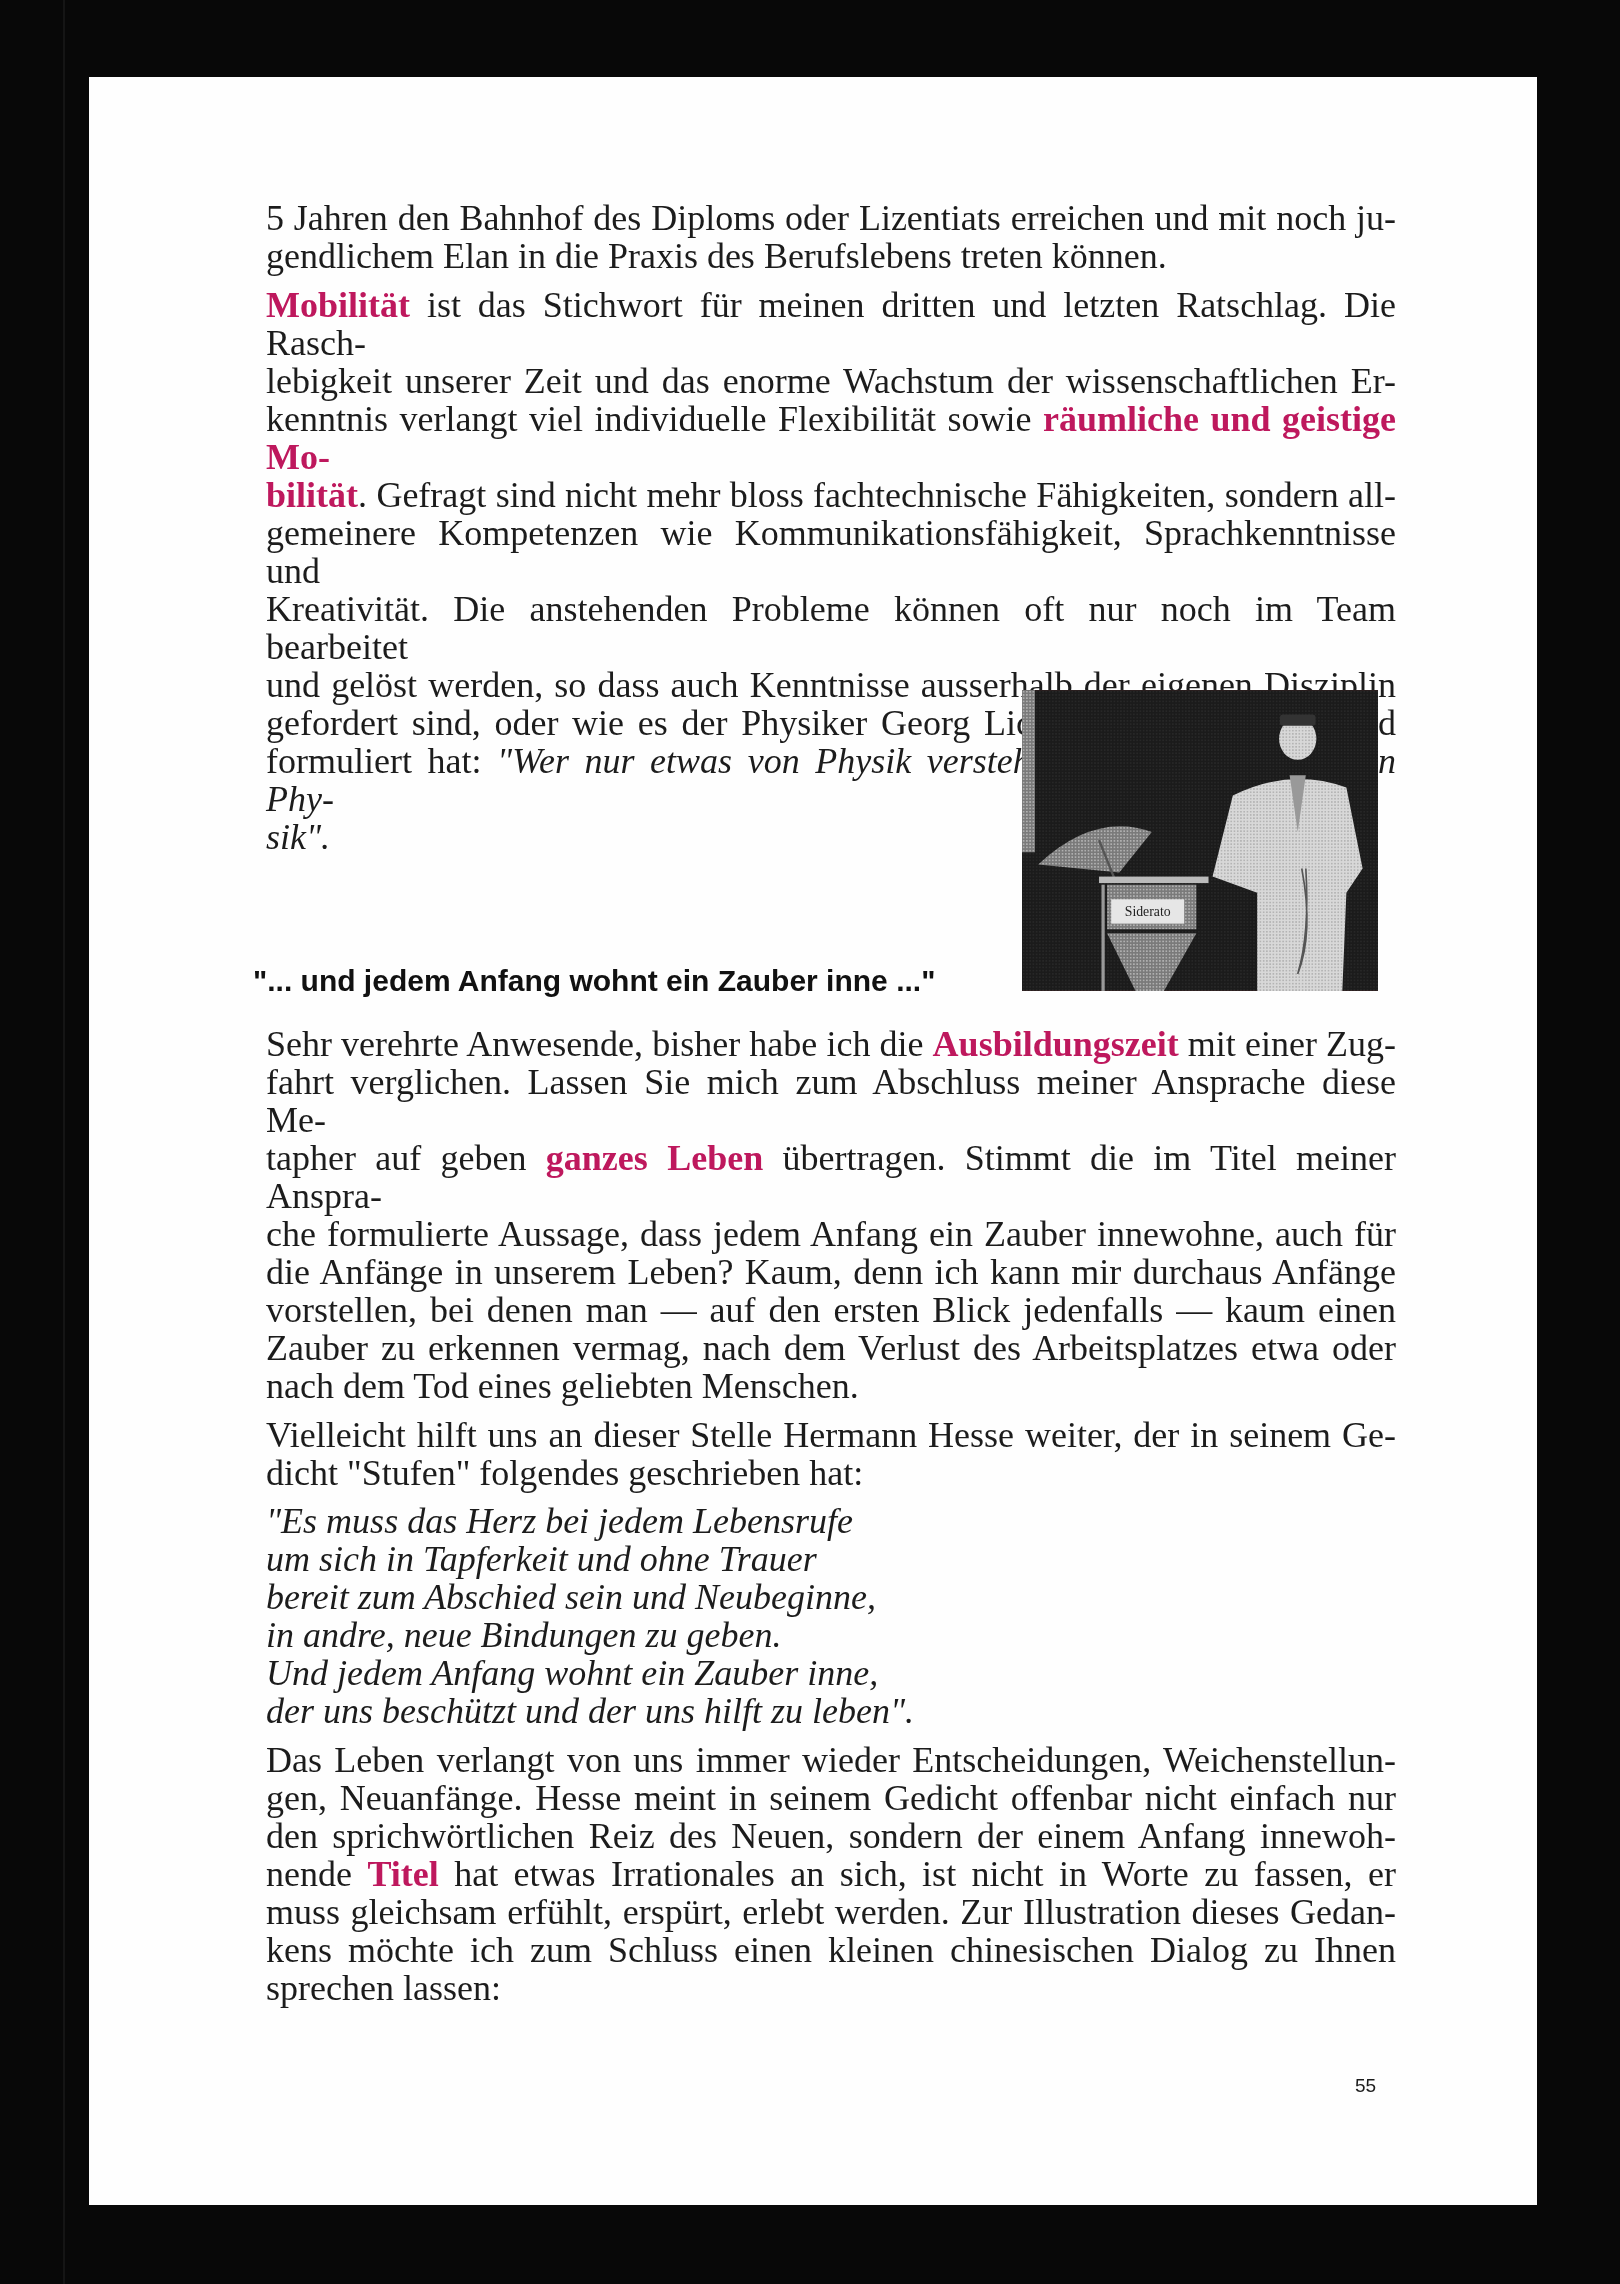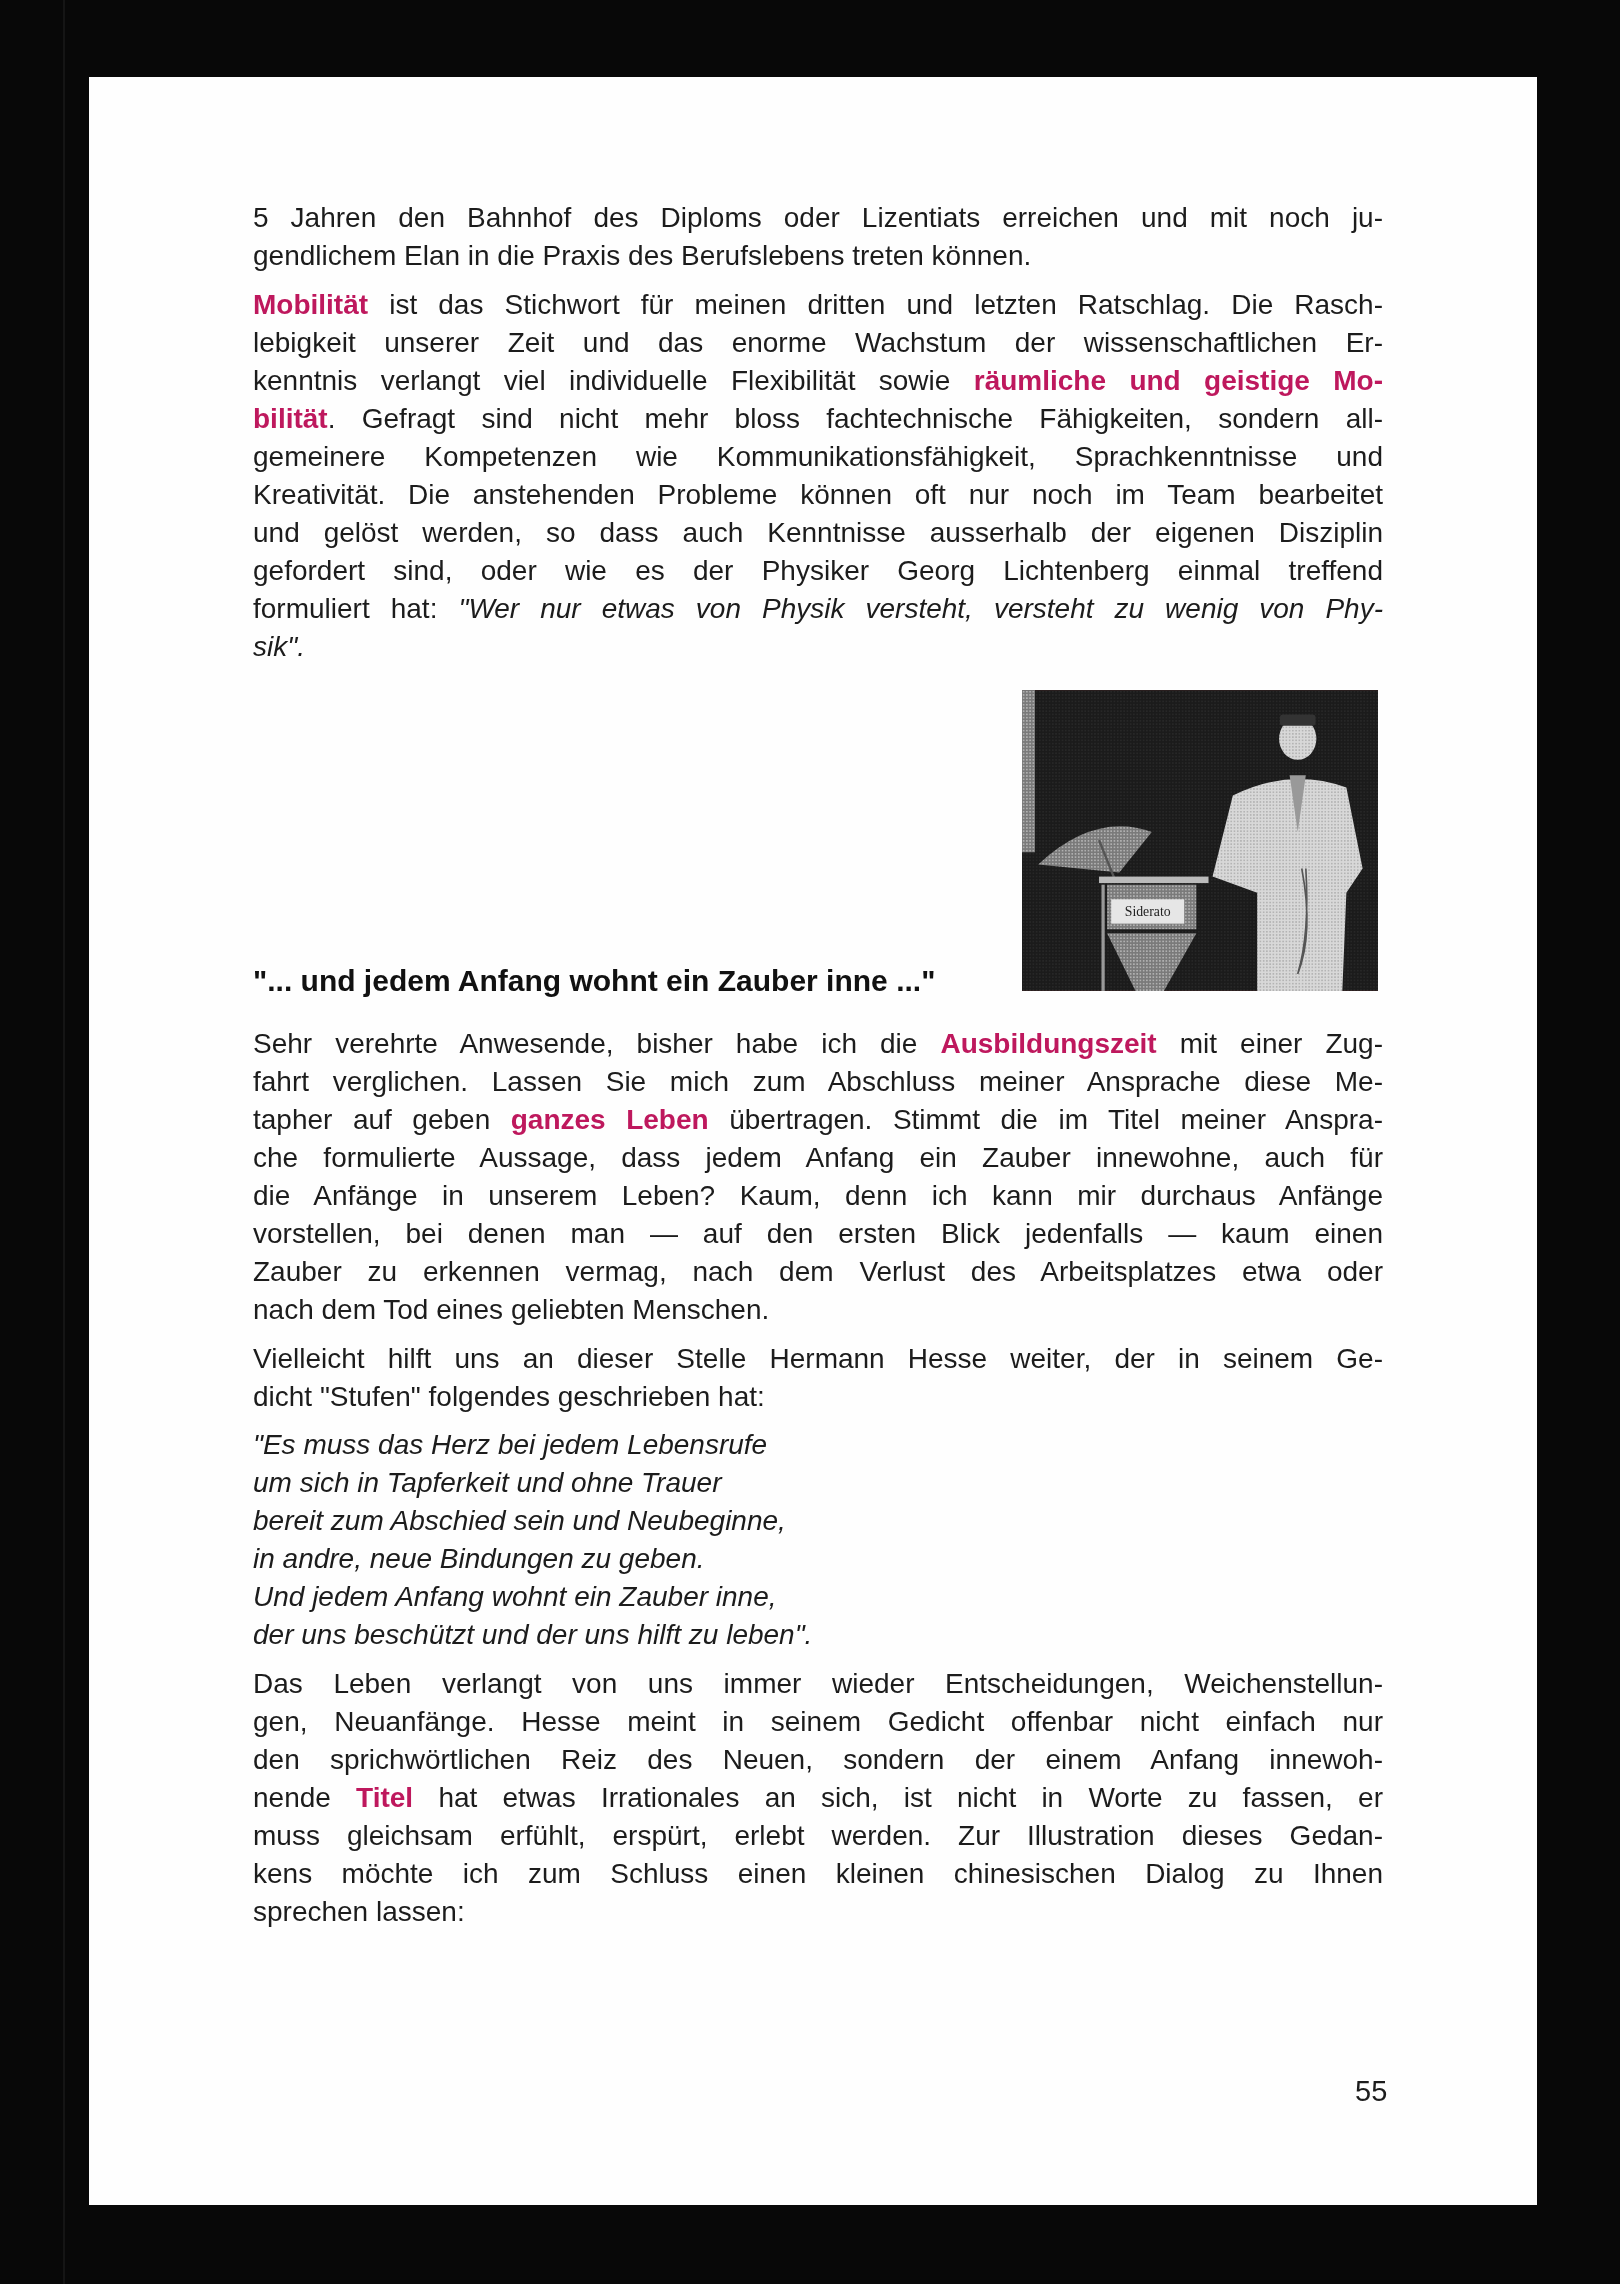--- a/index.html
+++ b/index.html
@@ -25,25 +25,25 @@
   .page {
     position: absolute;
     left: 89px;
     top: 77px;
     width: 1448px;
     height: 2128px;
     background: #fefefe;
   }
   .text-column {
     position: absolute;
-    left: 164px;
+    left: 177px;
     top: 122px;
     width: 1130px;
-    font-family: Liberation Sans, sans-serif;
-    font-size: 28px;
+    font-family: Liberation Serif, serif;
+    font-size: 36px;
     line-height: 38px;
     color: #1c1c1c;
     text-align: justify;
     hyphens: manual;
   }
   .para {
     margin: 0 0 10.5px 0;
   }
   .para b { font-weight: bold; color: #be185d; }
   .para i { font-style: italic; }
@@ -83,21 +83,21 @@
     margin: 0 0 10.5px 0;
     font-style: italic;
     text-align: left;
   }
   .poem .pline { display: block; }
   .page-number {
     position: absolute;
     left: 1266px;
     top: 1998px;
     font-family: "Liberation Sans", sans-serif;
-    font-size: 29px;
+    font-size: 19px;
     color: #1c1c1c;
   }
 </style>
 </head>
 <body>
 
 <div class="scan-edge"></div>
 
 <div class="page">
 

